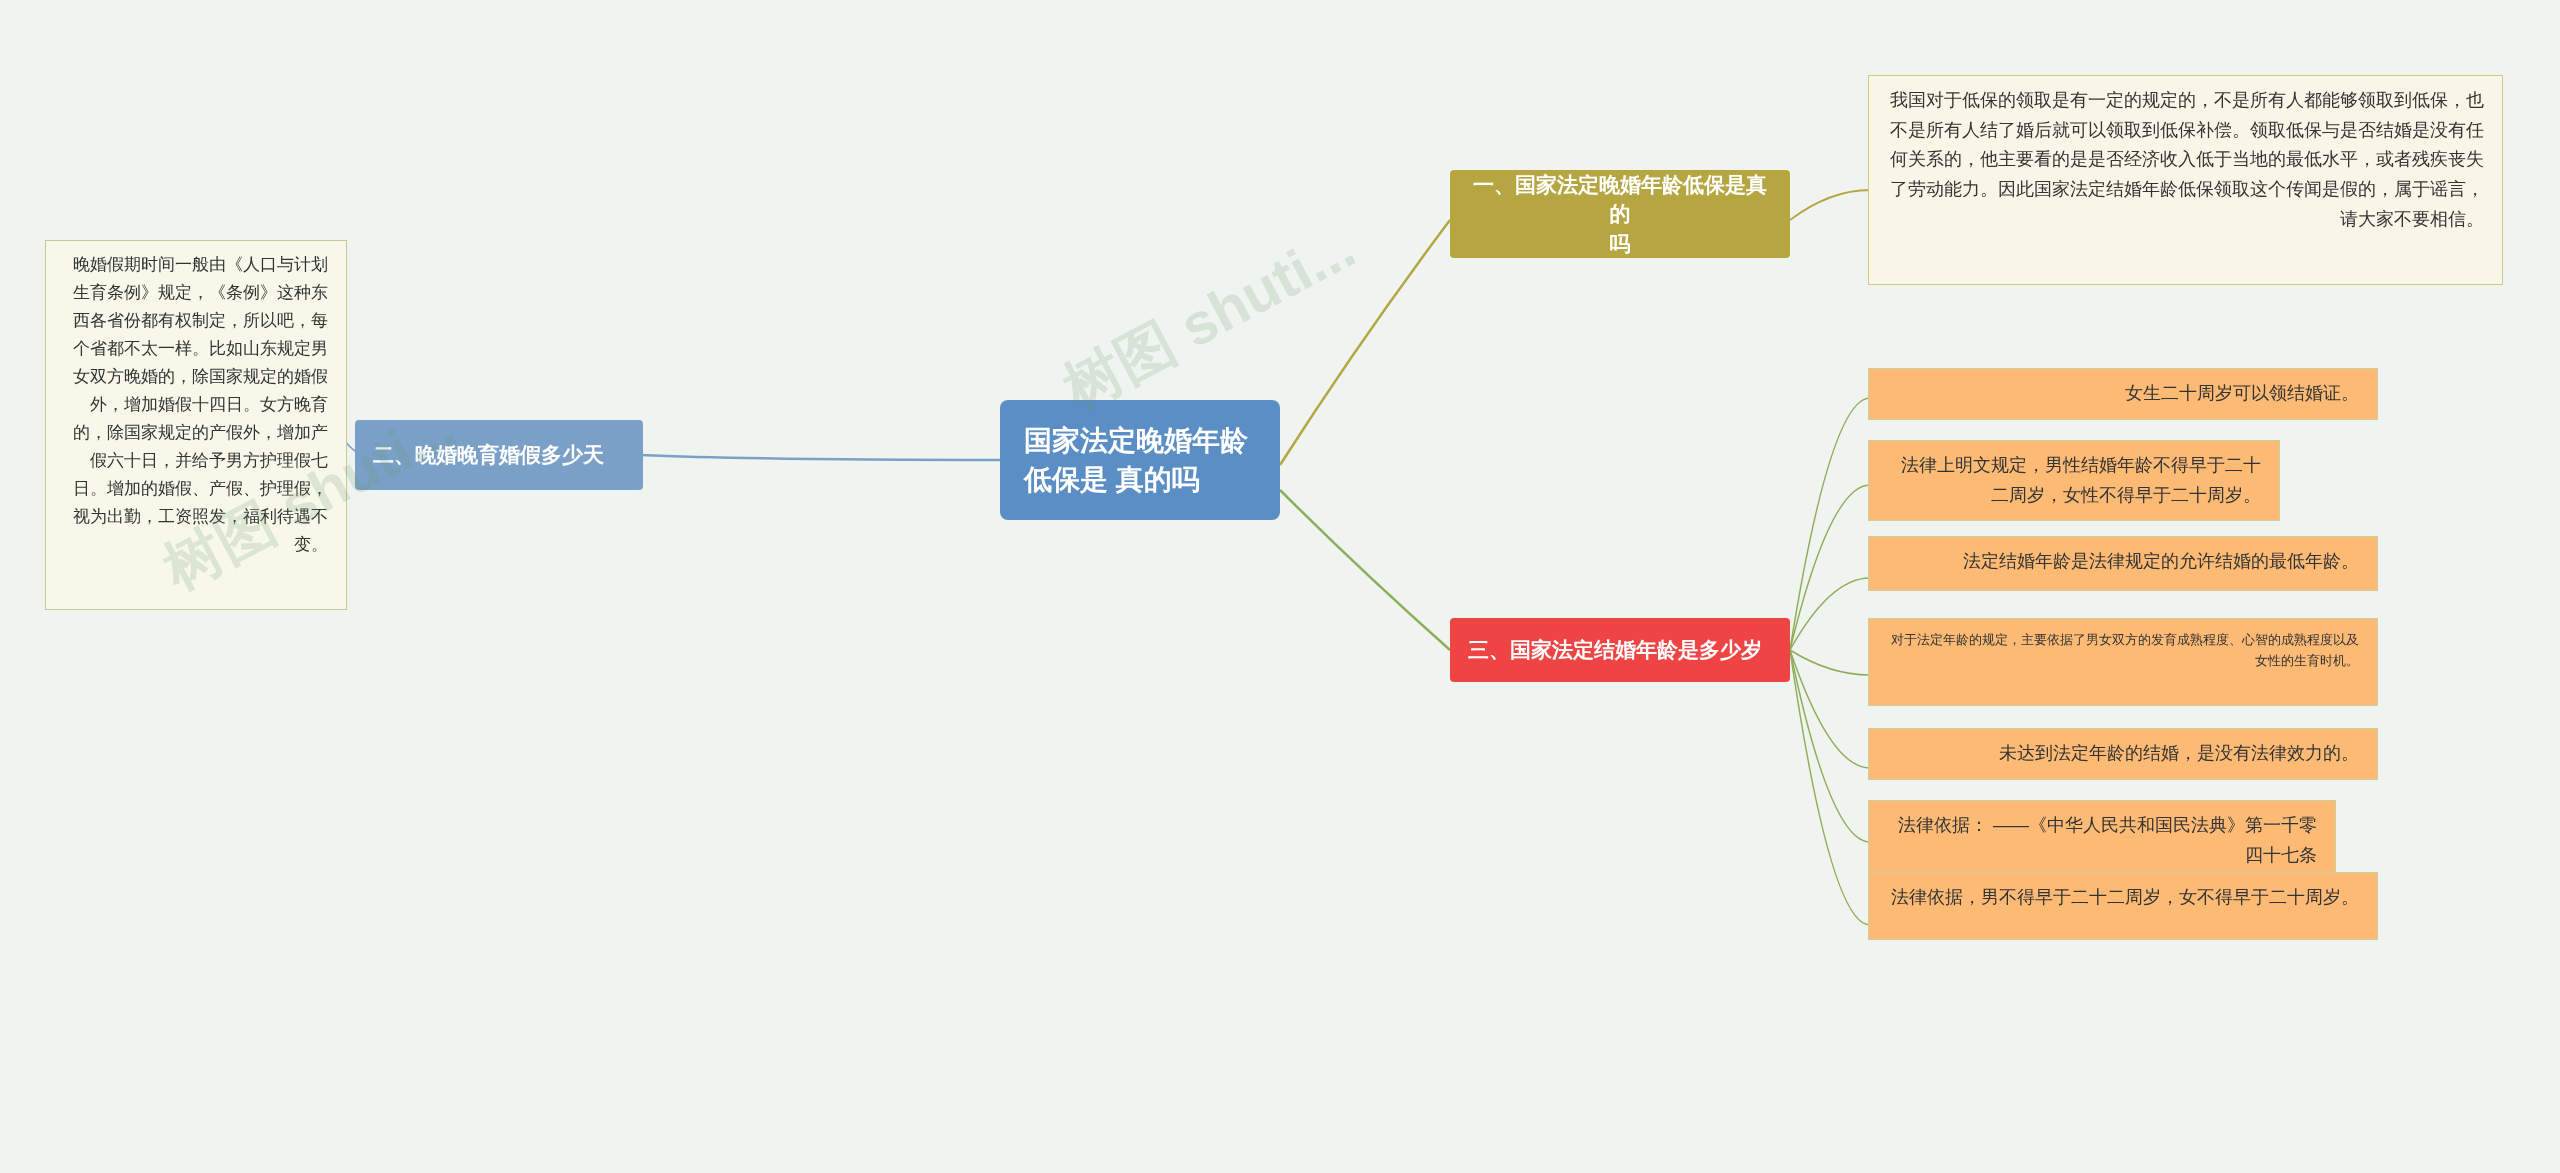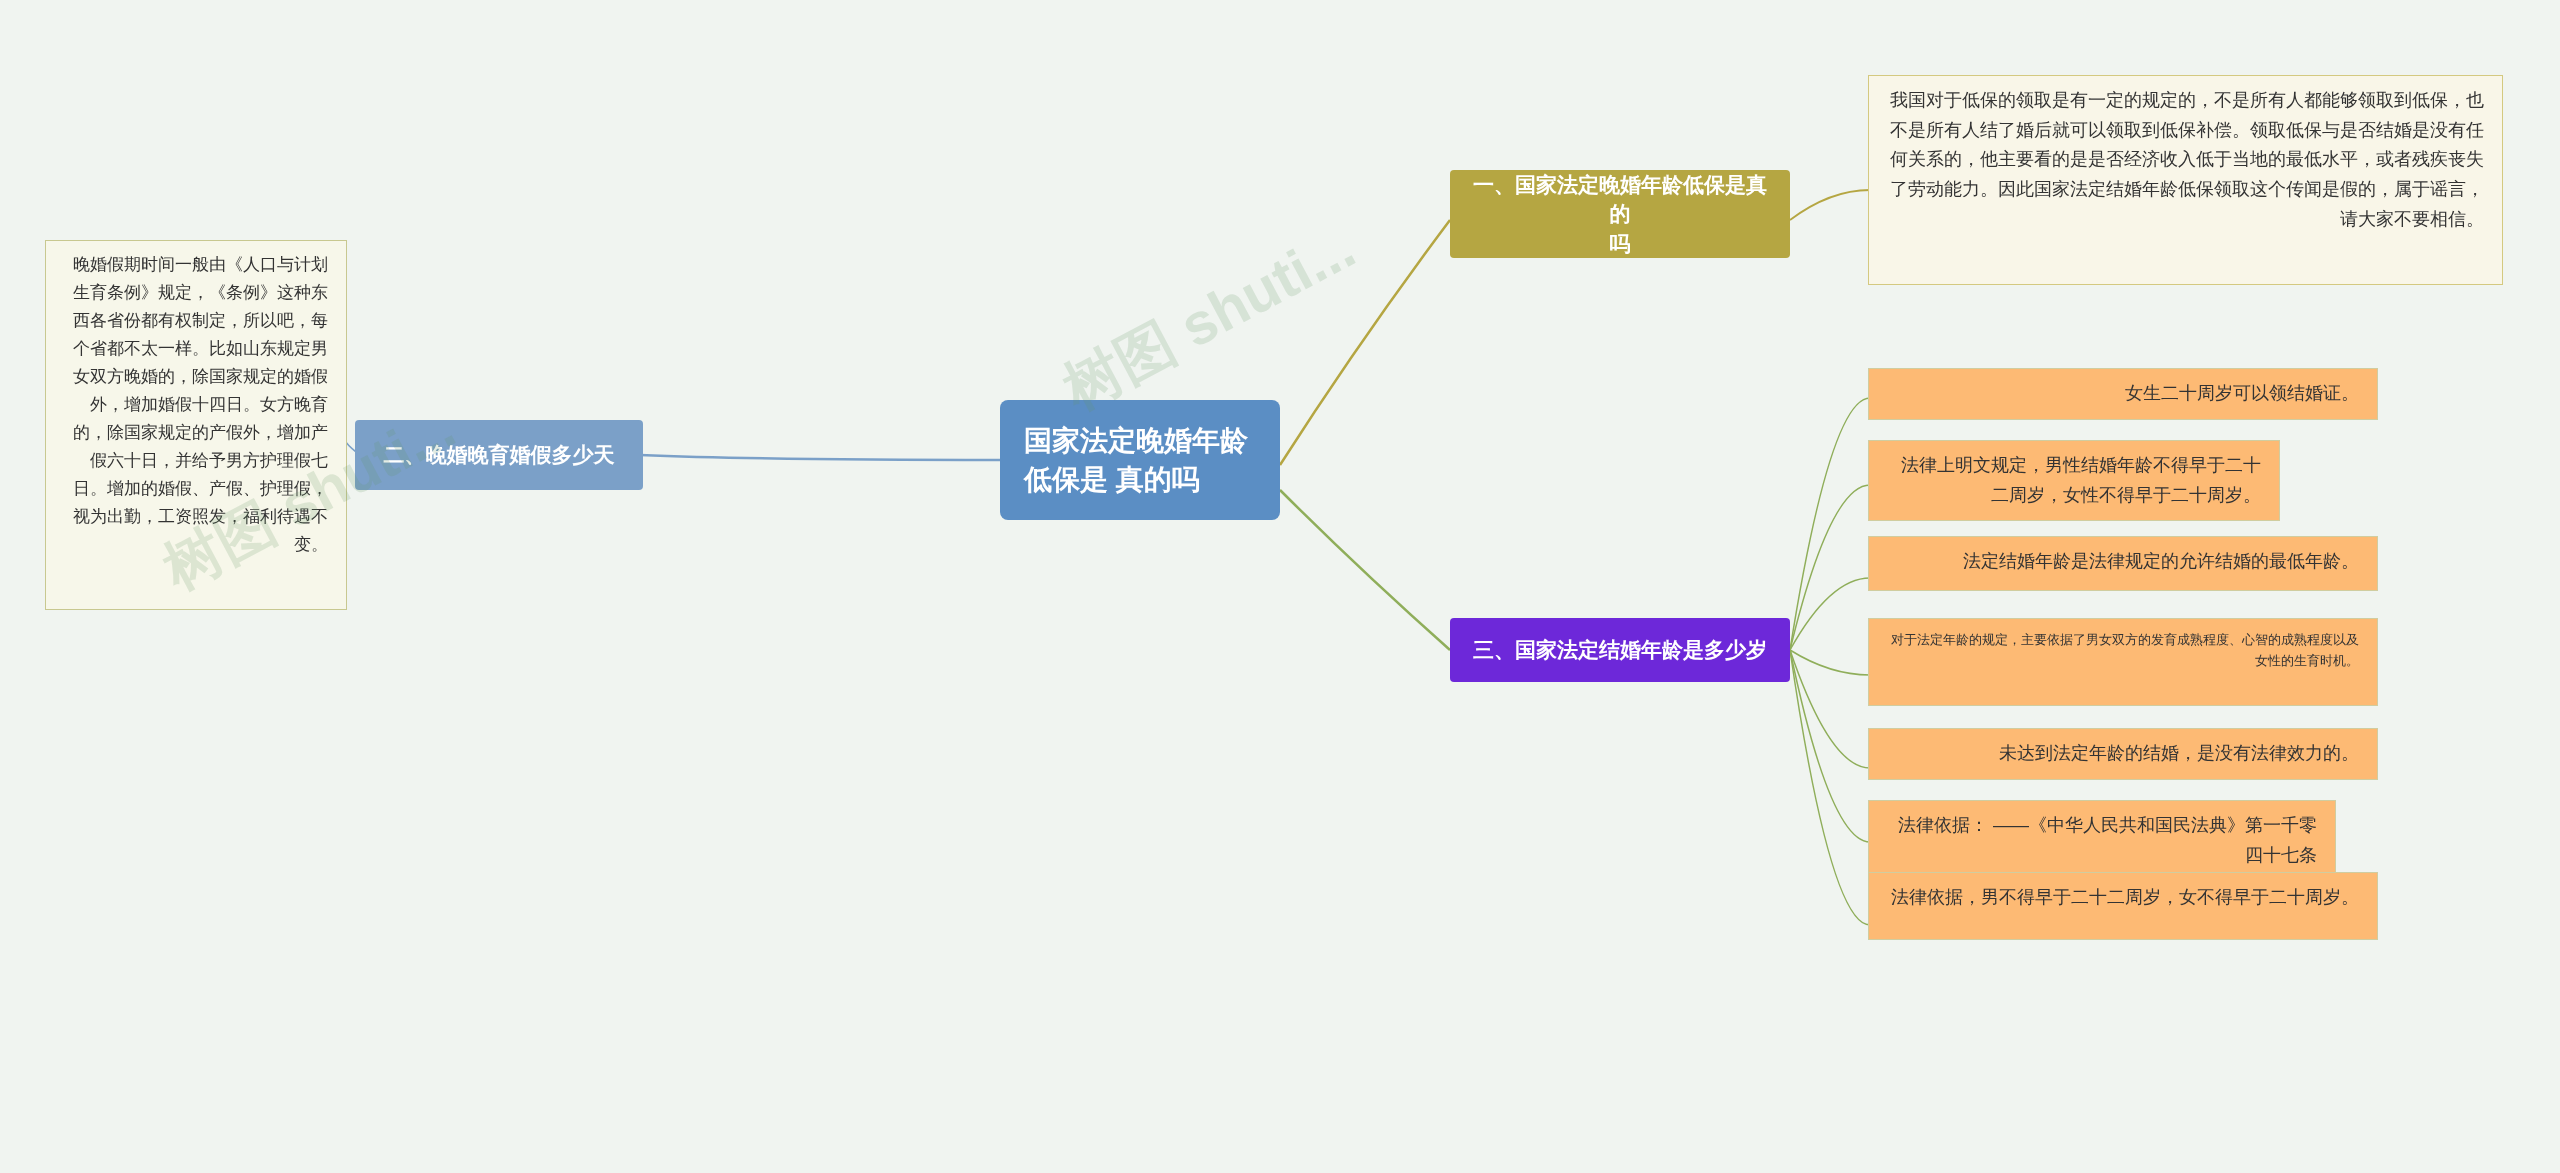--- a/index.html
+++ b/index.html
@@ -41,30 +41,30 @@
       line-height: 1.4;
       padding: 20px 24px;
     }
 
     
     .branch-node {
       position: absolute;
       border-radius: 4px;
       display: flex;
       align-items: center;
-      justify-content: center;
+      justify-content: flex-start;
       text-align: center;
       font-size: 22px;
       font-weight: bold;
       padding: 12px 18px;
       line-height: 1.4;
     }
 
     .branch-node.green {
-      background: #6d28d9;
+      background: #ef4444;
       color: white;
     }
 
     .branch-node.olive {
       background: #b5a642;
       color: white;
     }
 
     
     .branch-node.blue-left {

